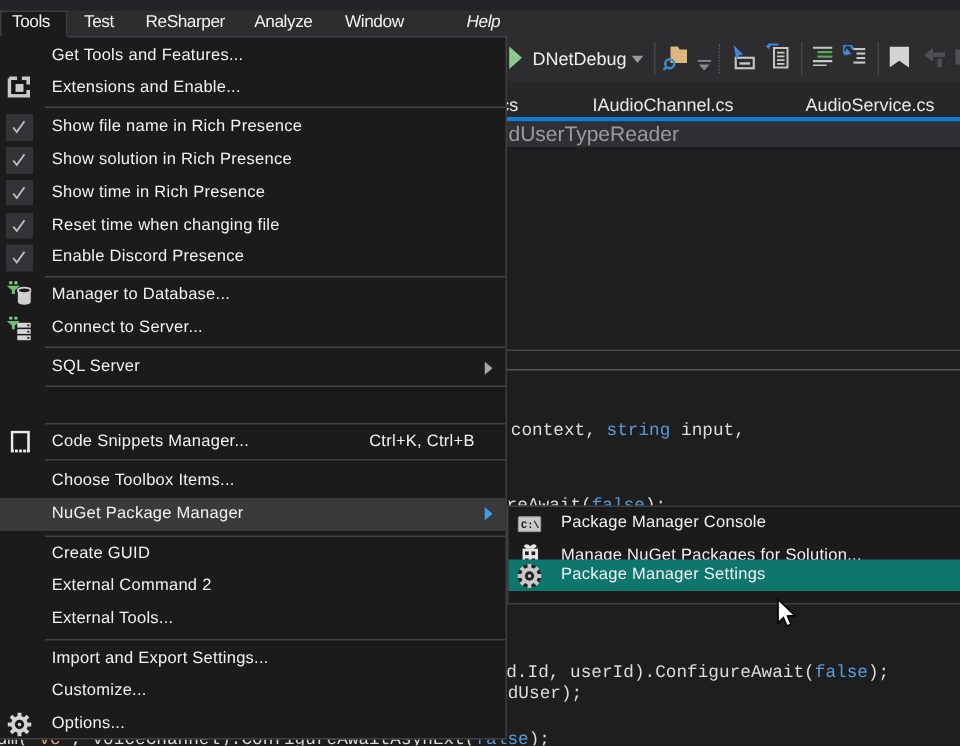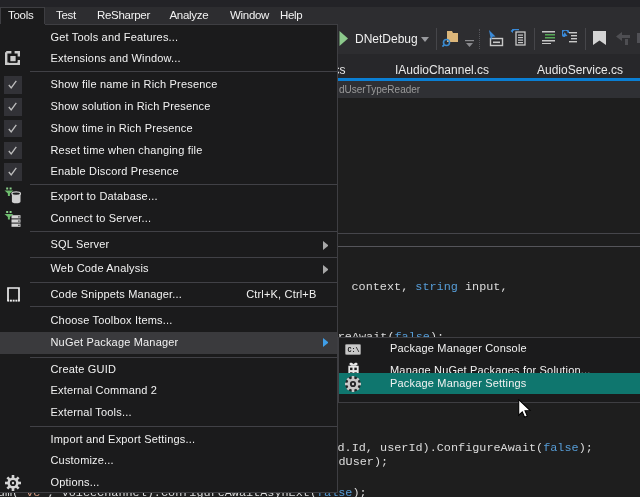--- a/index.html
+++ b/index.html
@@ -1,19 +1,19 @@
 <!DOCTYPE html>
 <html><head>
 <meta charset="utf-8">
 <style>
   * { margin:0; padding:0; box-sizing:border-box; }
   html,body { width:640px; height:497px; background:#1e1e1e; overflow:hidden; }
   body { position:relative; font-family:"Liberation Sans", sans-serif; -webkit-font-smoothing:antialiased; }
   .abs { position:absolute; }
-  .mi-text { color:#f2f2f2; font-size:11px; letter-spacing:0.18px;margin-left:16px; }
+  .mi-text { color:#f2f2f2; font-size:11px; letter-spacing:0.18px; }
   .code { font-family:"Liberation Mono", monospace; font-size:11.8px; color:#dcdcdc; white-space:pre; letter-spacing:0.013px;}
   .kw { color:#569cd6; }
   .str { color:#d69d85; }
 </style>
 </head>
 <body>
 
 <div class="abs" style="left:0;top:0;width:640px;height:7px;background:#232327;"></div>
 <div class="abs" style="left:0;top:7px;width:640px;height:17px;background:#2d2d30;"></div>
 
@@ -26,21 +26,21 @@
 <div class="abs" style="left:0;top:80.5px;width:640px;height:17.5px;background:#2f3034;"></div>
 
 <div class="abs" style="left:0;top:98px;width:640px;height:399px;background:#1e1e1e;"></div>
 
 <div class="abs" style="left:0;top:0;width:640px;height:24px;color:#f2f2f2;font-size:11.5px;letter-spacing:-0.3px;">
   <span class="abs" style="left:8px;top:7px;line-height:17px;">Tools</span>
   <span class="abs" style="left:56px;top:7px;line-height:17px;">Test</span>
   <span class="abs" style="left:97px;top:7px;line-height:17px;">ReSharper</span>
   <span class="abs" style="left:169.5px;top:7px;line-height:17px;">Analyze</span>
   <span class="abs" style="left:230px;top:7px;line-height:17px;">Window</span>
-  <span class="abs" style="left:280px;top:7px;line-height:17px;">Help</span>
+  <span class="abs" style="left:311px;top:7px;line-height:17px;font-style:italic;">Help</span>
 </div>
 
 <div id="toolbar" class="abs" style="left:338px;top:24px;width:302px;height:30px;">
 
   <svg class="abs" style="left:1px;top:6px;" width="10" height="17" viewBox="0 0 10 17">
       <path d="M0.5 1 L9 8.5 L0.5 16 Z" fill="#8cc98c"></path>
     </svg>
   <span class="abs" style="left:17px;top:8px;font-size:12px;color:#f0f0f0;">DNetDebug</span>
   <svg class="abs" style="left:83px;top:13px;" width="8" height="5" viewBox="0 0 8 5">
       <path d="M0 0 L8 0 L4 5 Z" fill="#999a9e"></path>
@@ -111,45 +111,45 @@
   </svg>
   <rect class="abs" style="left:299px;top:9px;width:3px;height:10px;background:#606065;opacity:0.7;"></rect>
 </div>
 
 <div class="abs" style="left:338px;top:54px;width:302px;height:24px;color:#e8e8e8;font-size:12px;">
   <span class="abs" style="left:-4.5px;top:9px;">cs</span>
   <span class="abs" style="left:57px;top:9px;">IAudioChannel.cs</span>
   <span class="abs" style="left:199px;top:9px;">AudioService.cs</span>
 </div>
 
-<div class="abs" style="left:339px;top:81px;width:244px;height:17px;color:#9b9b9b;font-size:10px;line-height:17px;">dUserTypeReader</div>
+<div class="abs" style="left:339px;top:81px;width:244px;height:17px;color:#9b9b9b;font-size:14px;line-height:17px;">dUserTypeReader</div>
 
 <div class="abs" style="left:338px;top:232.6px;width:302px;height:1.2px;background:#46464b;"></div>
 <div class="abs" style="left:338px;top:245.6px;width:302px;height:1.4px;background:#55555a;"></div>
 
-<div class="code abs" style="left:340.5px;top:279.5px;margin-left:11px;">context, <span class="kw">string</span> input,</div>
+<div class="code abs" style="left:340.5px;top:279.5px;">context, <span class="kw">string</span> input,</div>
 <div class="code abs" style="left:281px;top:329.5px;">.ConfigureAwait(<span class="kw">false</span>);</div>
 <div class="code abs" style="left:330.4px;top:441px;">ld.Id, userId).ConfigureAwait(<span class="kw">false</span>);</div>
 <div class="code abs" style="left:331.4px;top:454.5px;">rdUser);</div>
 <div class="code abs" style="left:-2.2px;top:486px;">um(<span class="str">"vc"</span>, voiceChannel).ConfigureAwaitAsynExt(<span class="kw">false</span>);</div>
 
 <div id="popup" class="abs" style="z-index:10;left:0;top:24px;width:338px;height:469px;background:#1b1b1c;border-right:1.2px solid #3e3e42;border-bottom:1.2px solid #3e3e42;">
 
   <div class="abs" style="left:44.5px;top:0;width:293.5px;height:1px;background:#3e3e42;"></div>
 <div class="abs" style="left:0;top:2.65px;width:337px;height:21.7px;">
       <div class="mi-text abs" style="left:34.5px;top:0;line-height:21.7px;white-space:pre;">Get Tools and Features...</div>
     </div>
     <div class="abs" style="left:0;top:23.95px;width:337px;height:21.7px;">
       <svg width="16" height="16" viewBox="0 0 16 16" style="position:absolute;left:5px;top:2.5px;">
    <g stroke="#cacaca" stroke-width="2.4" fill="none">
      <path d="M1.2 2.2 L1.2 13.8 L13.8 13.8 L13.8 10 M1.2 2.2 L6.4 2.2 M9.6 2.2 L13.8 2.2 L13.8 6.4"></path>
    </g>
    <rect x="4.6" y="5.2" width="6.8" height="6.8" fill="#cacaca" stroke="#141415" stroke-width="1.5"></rect>
  </svg>
-      <div class="mi-text abs" style="left:34.5px;top:0;line-height:21.7px;white-space:pre;">Extensions and Window...</div>
+      <div class="mi-text abs" style="left:34.5px;top:0;line-height:21.7px;white-space:pre;">Extensions and Enable...</div>
     </div>
     <div class="abs" style="left:0;top:72.15px;width:337px;height:21.7px;">
       <div class="abs" style="left:4px;top:2px;width:17.5px;height:17.5px;background:#323237;"><svg width="17" height="17" viewBox="0 0 17 17">
           <path d="M4.8 9 L7.2 12 L12.3 4.8" fill="none" stroke="#bdbdbd" stroke-width="1.3"></path>
         </svg></div>
       <div class="mi-text abs" style="left:34.5px;top:0;line-height:21.7px;white-space:pre;">Show solution in Rich Presence</div>
     </div>
     <div class="abs" style="left:0;top:50.45px;width:337px;height:21.7px;">
       <div class="abs" style="left:4px;top:2px;width:17.5px;height:17.5px;background:#323237;"><svg width="17" height="17" viewBox="0 0 17 17">
           <path d="M4.8 9 L7.2 12 L12.3 4.8" fill="none" stroke="#bdbdbd" stroke-width="1.3"></path>
@@ -179,21 +179,21 @@
    <g fill="#8bd18b">
           <rect x="2.2" y="0.5" width="2" height="2"></rect>
           <rect x="5.6" y="0.5" width="2" height="2"></rect>
           <path d="M0.5 3.5 L9.3 3.5 L5.9 6.5 L5.9 9 L3.9 9 L3.9 6.5 Z" fill="#6fbf6f"></path>
         </g>
    <g>
           <path d="M7.9 6.6 L7.9 14.4 A4.3 1.8 0 0 0 16.5 14.4 L16.5 6.6" fill="#d0d0d0"></path>
    <ellipse cx="12.2" cy="6.6" rx="4.3" ry="1.8" fill="#1c1c1e" stroke="#d0d0d0" stroke-width="1.2"></ellipse>
         </g>
  </svg>
-      <div class="mi-text abs" style="left:34.5px;top:0;line-height:21.7px;white-space:pre;">Export to Database...</div>
+      <div class="mi-text abs" style="left:34.5px;top:0;line-height:21.7px;white-space:pre;">Manager to Database...</div>
     </div>
     <div class="abs" style="left:0;top:183.65px;width:337px;height:21.7px;text-decoration:underline;">
       <svg width="17" height="18" viewBox="0 0 17 18" style="position:absolute;left:4px;top:3px;">
    <g fill="#8bd18b">
           <rect x="2.2" y="0" width="2" height="2"></rect>
           <rect x="5.6" y="0" width="2" height="2"></rect>
           <path d="M0.5 3 L9.3 3 L5.9 6 L5.9 8.5 L3.9 8.5 L3.9 6 Z" fill="#6fbf6f"></path>
         </g>
    <g fill="#d4d4d4">
           <rect x="7.5" y="4.2" width="9" height="3.2"></rect>
@@ -203,26 +203,20 @@
    <g fill="#222">
           <rect x="14.2" y="5.3" width="1.4" height="1.2"></rect>
           <rect x="14.2" y="9.5" width="1.4" height="1.2"></rect>
           <rect x="14.2" y="13.7" width="1.4" height="1.2"></rect>
         </g>
  </svg>
       <div class="mi-text abs" style="left:34.5px;top:0;line-height:21.7px;white-space:pre;">Connect to Server...</div>
     </div>
     <div class="abs" style="left:0;top:210.15px;width:337px;height:21.7px;">
       <div class="mi-text abs" style="left:34.5px;top:0;line-height:21.7px;white-space:pre;">SQL Server</div>
-      <svg class="abs" style="left:322.5px;top:6.4px;" width="5.5" height="9" viewBox="0 0 5.5 9">
-        <path d="M0 0 L5.5 4.5 L0 9 Z" fill="#a8a8a8"></path>
-      </svg>
-    </div>
-    <div class="abs" style="left:0;top:234.45px;width:337px;height:21.7px;">
-      <div class="mi-text abs" style="left:34.5px;top:0;line-height:21.7px;white-space:pre;">Web Code Analysis</div>
       <svg class="abs" style="left:322.5px;top:6.4px;" width="5.5" height="9" viewBox="0 0 5.5 9">
         <path d="M0 0 L5.5 4.5 L0 9 Z" fill="#a8a8a8"></path>
       </svg>
     </div>
     <div class="abs" style="left:0;top:259.55px;width:337px;height:38px;">
       <svg width="13" height="15" viewBox="0 0 13 15" style="position:absolute;left:7px;top:3px;">
    <path d="M1 14 L1 1 L12 1 L12 14" fill="none" stroke="#ececec" stroke-width="1.7"></path>
    <g fill="#ececec">
           <rect x="0.3" y="12.7" width="1.9" height="1.9"></rect>
           <rect x="3" y="12.7" width="1.9" height="1.9"></rect>

